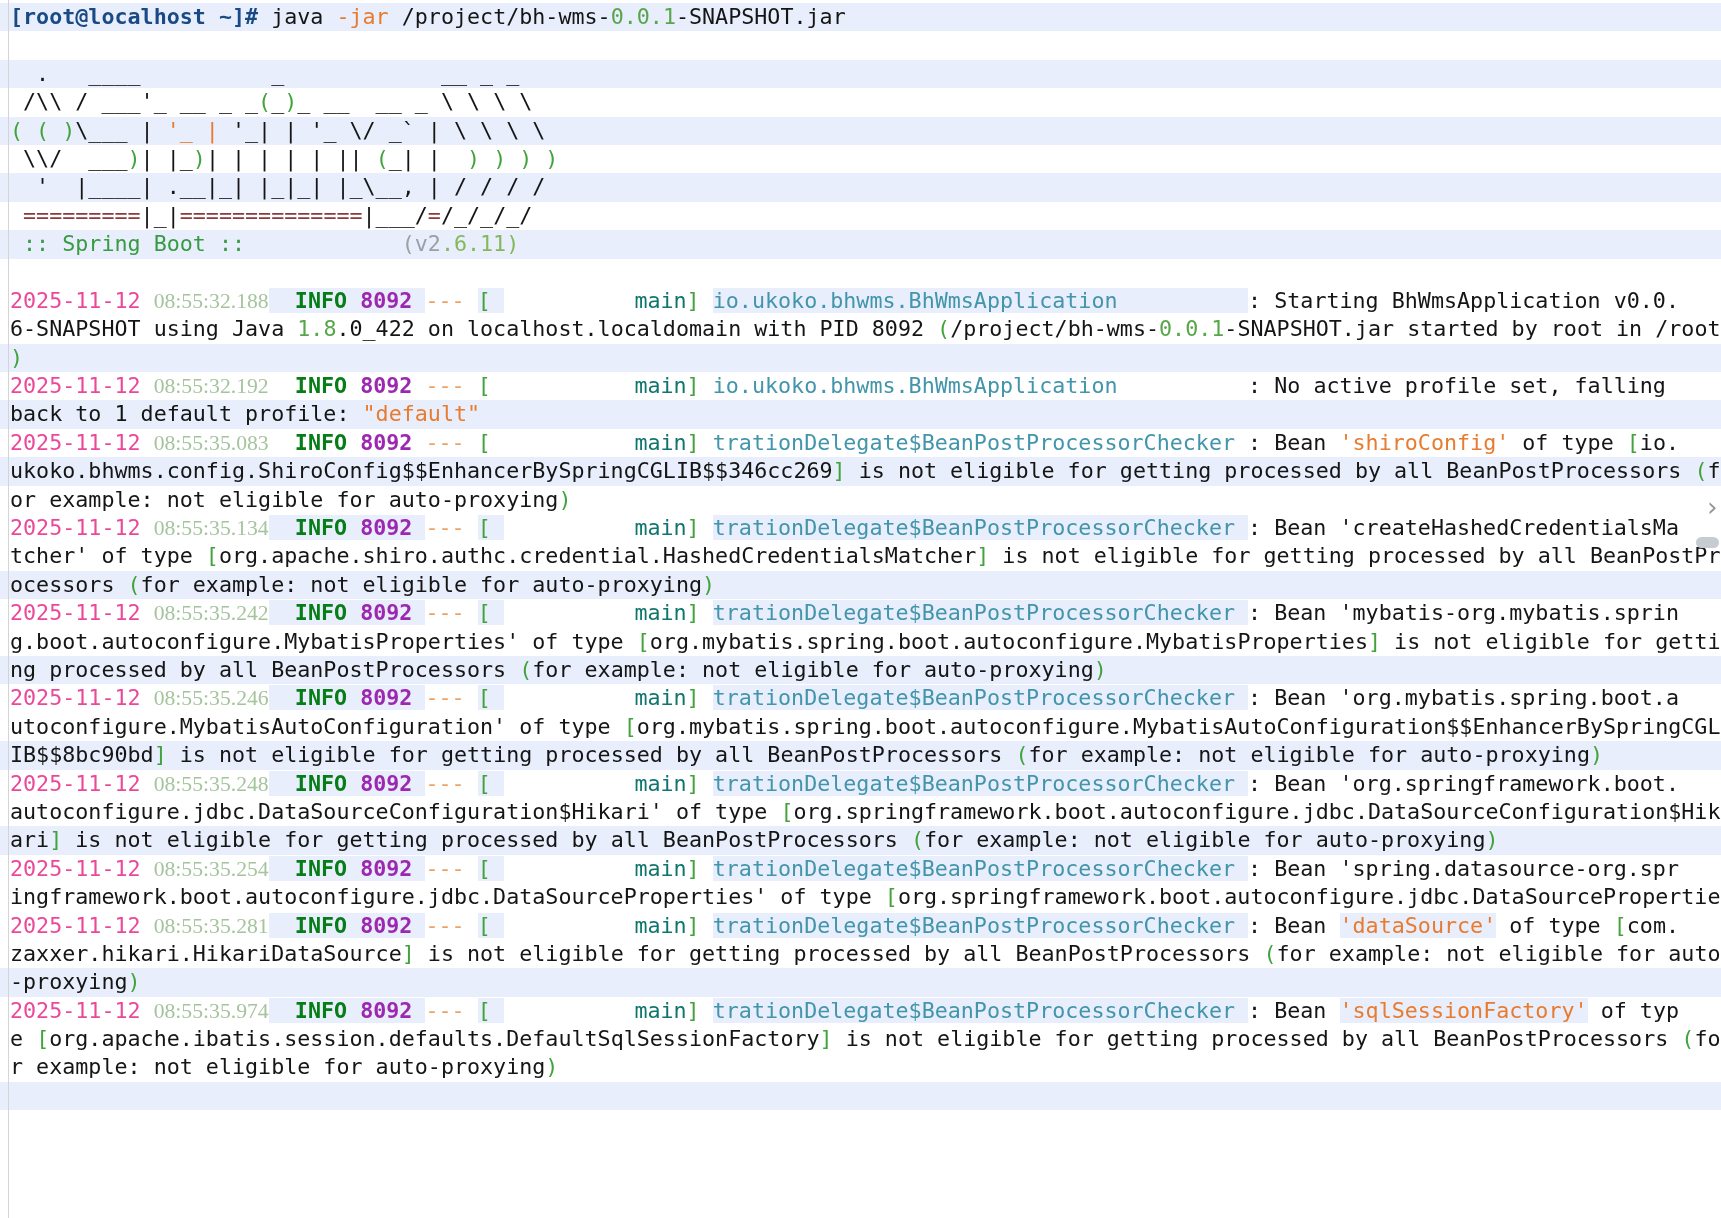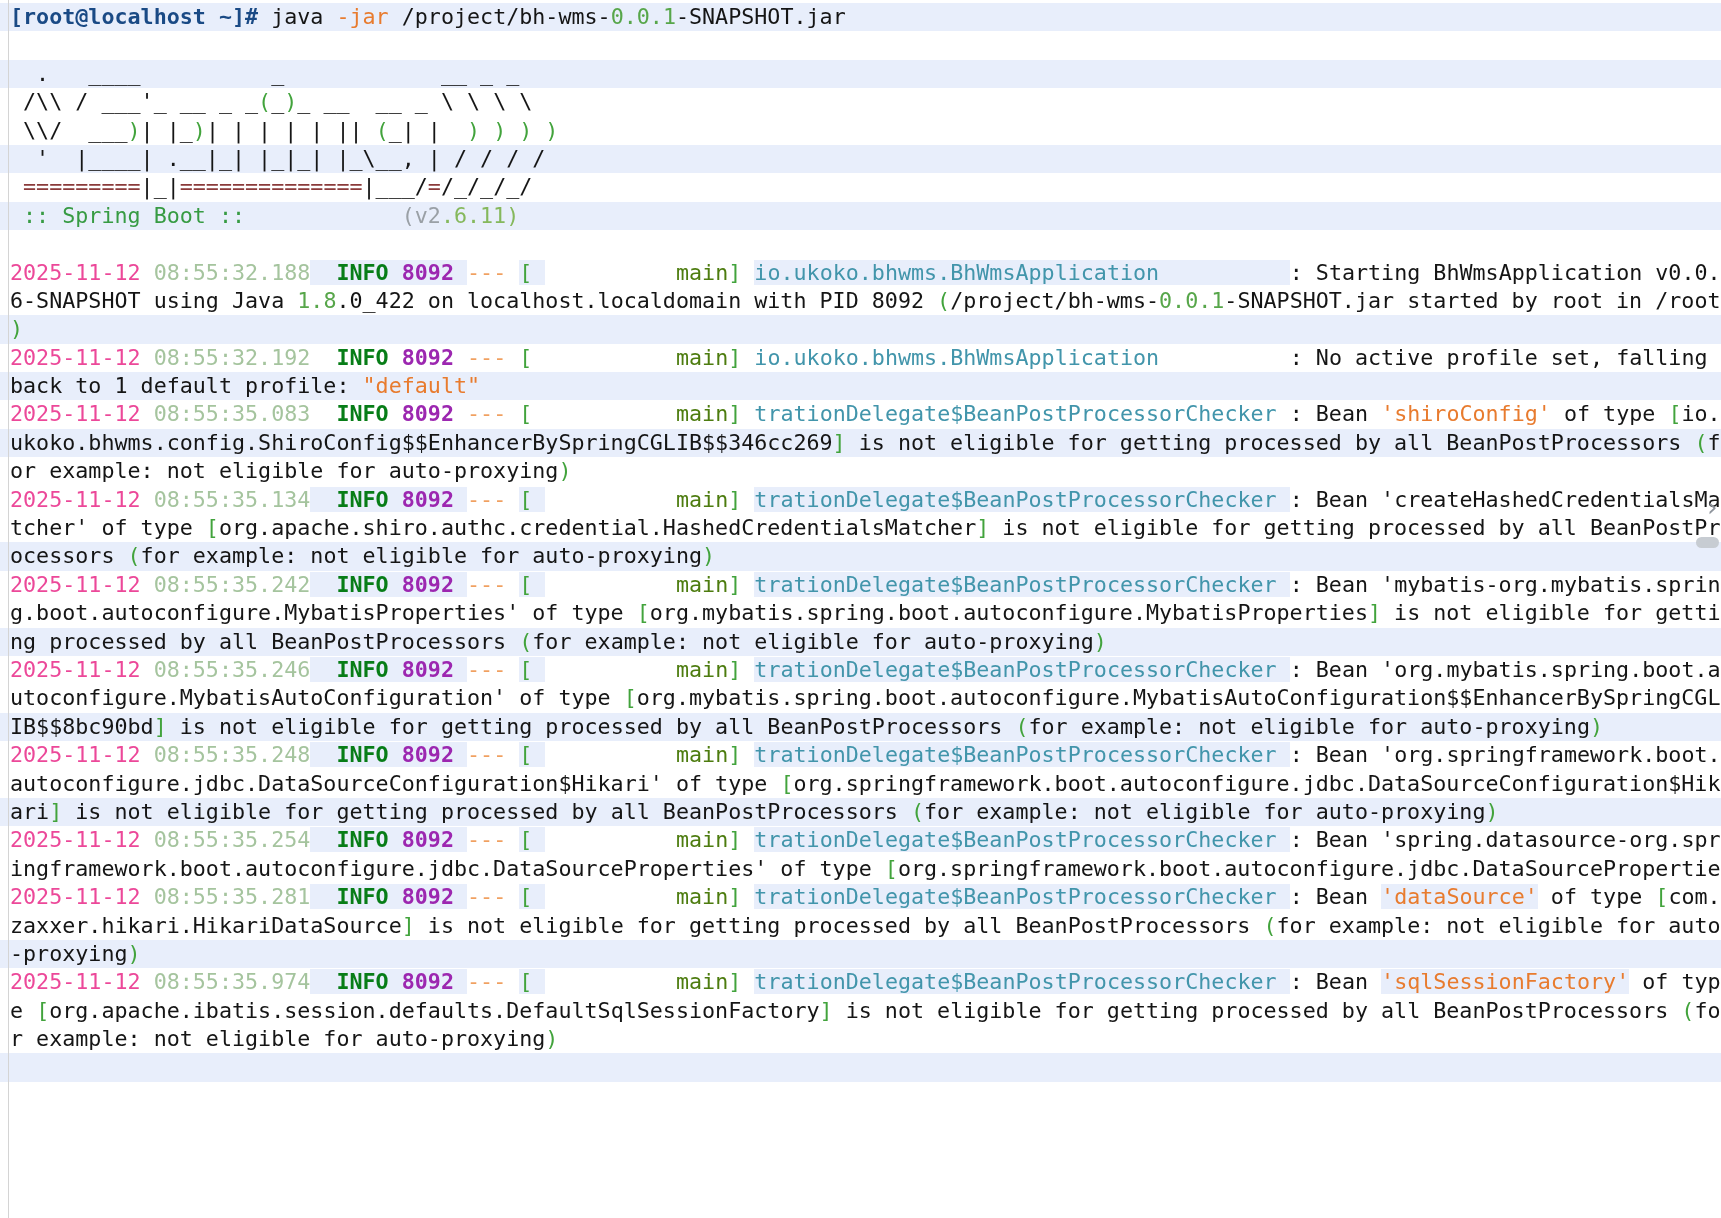--- a/index.html
+++ b/index.html
@@ -18,26 +18,26 @@
     white-space:pre;
     padding-left:10px;
   }
   .stripe{background:#e8eefb;}
   .hl{background:#e8eefb;}
   .c-text{color:#151515;}
   .c-navy{color:#1a4a85;font-weight:bold;}
   .c-orange{color:#e87b2e;}
   .c-num{color:#57a64a;}
   .c-date{color:#ec4899;}
-  .c-time{color:#a5c49e;}
+  .c-time{color:#a5c49e;font-family:Liberation Serif, serif;}
   .c-info{color:#077d17;font-weight:bold;margin-top:38px;}
   .c-pid{color:#9c27b0;font-weight:bold;}
   .c-dash{color:#f0a060;}
   .c-bracket{color:#42a33c;}
-  .c-thread{color:#4d7c0f;text-align:center;}
+  .c-thread{color:#0f766e;text-align:center;}
   .c-logger{color:#4295ab;}
   .c-maroon{color:#8a3a3a;}
   .c-green2{color:#379b43;}
   .c-vergray{color:#9aa0a6;margin-top:40px;}
   .c-vergreen{color:#85b85c;}
   #gutter-line{
     position:absolute;left:8px;top:0;width:1px;height:1218px;
     background:#d4d4d4;pointer-events:none;
   }
   #scroll-chevron{
@@ -52,20 +52,21 @@
   }
 </style>
 </head>
 <body>
 
 <div id="term">
     <div class="trow stripe"><span class="c-navy">[root@localhost ~]# </span><span class="c-text">java </span><span class="c-orange">-jar </span><span class="c-text">/project/bh-wms-</span><span class="c-num">0.0.1</span><span class="c-text">-SNAPSHOT.jar</span></div>
     <div class="trow"></div>
     <div class="trow stripe"><span class="c-text">  .   ____          _            __ _ _</span></div>
     <div class="trow"><span class="c-text"> /\\ / ___'_ __ _ _</span><span class="c-bracket">(</span><span class="c-text">_</span><span class="c-bracket">)</span><span class="c-text">_ __  __ _ \ \ \ \</span></div>
+    <div class="trow stripe"><span class="c-bracket">( ( )</span><span class="c-text">\___ | </span><span class="c-orange">'_ |</span><span class="c-text"> '_| | '_ \/ _` | \ \ \ \</span></div>
     <div class="trow"><span class="c-text"> \\/  ___</span><span class="c-bracket">)</span><span class="c-text">| |_</span><span class="c-bracket">)</span><span class="c-text">| | | | | || </span><span class="c-bracket">(</span><span class="c-text">_| |  </span><span class="c-bracket">) ) ) )</span></div>
     <div class="trow stripe"><span class="c-text">  '  |____| .__|_| |_|_| |_\__, | / / / /</span></div>
     <div class="trow"><span class="c-text"> </span><span class="c-maroon">=========</span><span class="c-text">|_|</span><span class="c-maroon">==============</span><span class="c-text">|___/</span><span class="c-maroon">=</span><span class="c-text">/_/_/_/</span></div>
     <div class="trow stripe"><span class="c-green2"> :: Spring Boot ::</span><span class="c-text">            </span><span class="c-vergray">(v2</span><span class="c-vergreen">.6.11)</span></div>
     <div class="trow"></div>
     <div class="trow"><span class="c-date">2025-11-12 </span><span class="c-time">08:55:32.188</span><span class="c-text hl">  </span><span class="c-info hl">INFO</span><span class="c-text hl"> </span><span class="c-pid hl">8092</span><span class="c-text hl"> </span><span class="c-dash">--- </span><span class="c-bracket hl">[</span><span class="c-text hl"> </span><span class="c-text">          </span><span class="c-thread">main</span><span class="c-bracket">]</span><span class="c-text"> </span><span class="c-logger hl">io.ukoko.bhwms.BhWmsApplication</span><span class="c-text hl">          </span><span class="c-text">: </span><span class="c-text">Starting BhWmsApplication v0.0.</span></div>
     <div class="trow"><span class="c-text">6-SNAPSHOT using Java </span><span class="c-num">1.8</span><span class="c-text">.0_422 on localhost.localdomain with PID 8092 </span><span class="c-bracket">(</span><span class="c-text">/project/bh-wms-</span><span class="c-num">0.0.1</span><span class="c-text">-SNAPSHOT.jar started by root in /root</span></div>
     <div class="trow stripe"><span class="c-bracket">)</span></div>
     <div class="trow"><span class="c-date">2025-11-12 </span><span class="c-time">08:55:32.192</span><span class="c-text">  </span><span class="c-info">INFO</span><span class="c-text"> </span><span class="c-pid">8092</span><span class="c-text"> </span><span class="c-dash">--- </span><span class="c-bracket">[</span><span class="c-text"> </span><span class="c-text">          </span><span class="c-thread">main</span><span class="c-bracket">]</span><span class="c-text"> </span><span class="c-logger">io.ukoko.bhwms.BhWmsApplication</span><span class="c-text">          </span><span class="c-text">: </span><span class="c-text">No active profile set, falling</span></div>
     <div class="trow stripe"><span class="c-text">back to 1 default profile: </span><span class="c-orange">"default"</span></div>

